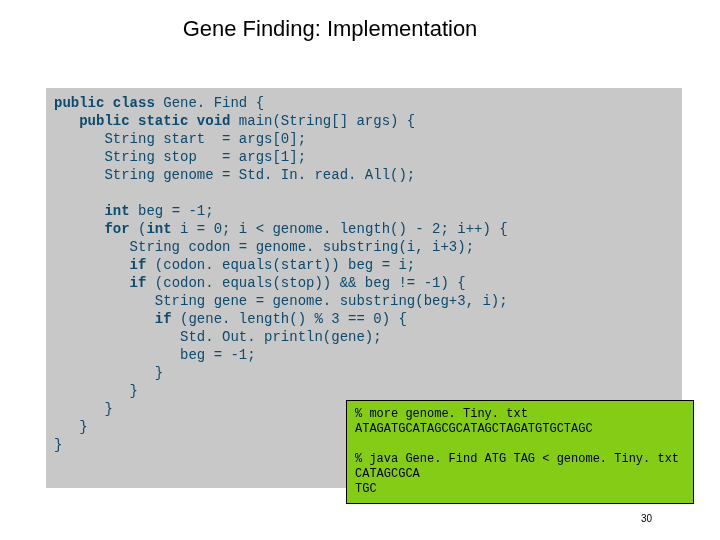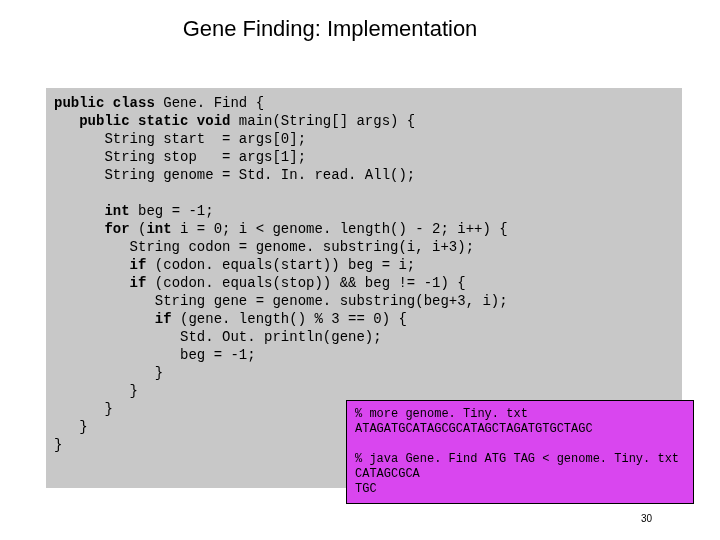--- a/index.html
+++ b/index.html
@@ -29,30 +29,30 @@
   .code-box {
     position: absolute;
     left: 46px;
     top: 88px;
     width: 620px;
     background: #c8c8c8;
     padding: 6px 8px 34px 8px;
     font-family: "Courier New", Courier, monospace;
     font-size: 14px;
     line-height: 18px;
-    color: #000000;
+    color: #0c4a6e;
     white-space: pre;
   }
   .kw { font-weight: bold; }
   .output-box {
     position: absolute;
     left: 346px;
     top: 400px;
     width: 330px;
-    background: #d946ef;
+    background: #84cc16;
     border: 1px solid #000;
     padding: 6px 8px;
     font-family: "Courier New", Courier, monospace;
     font-size: 12px;
     line-height: 15px;
     color: #000;
     white-space: pre;
   }
   .page-num {
     position: absolute;

